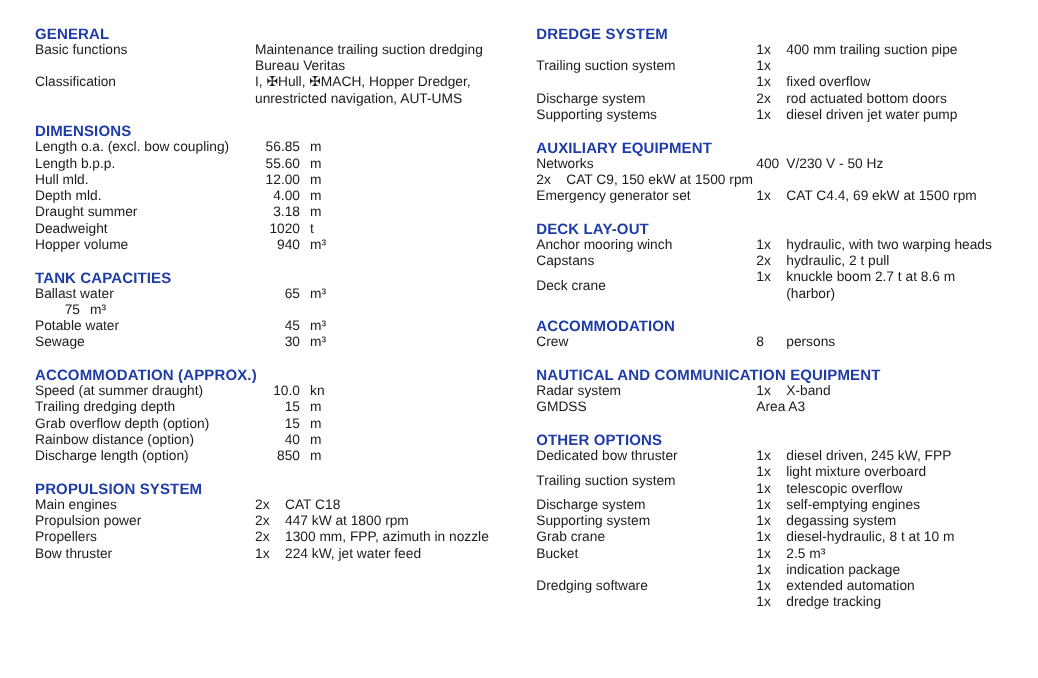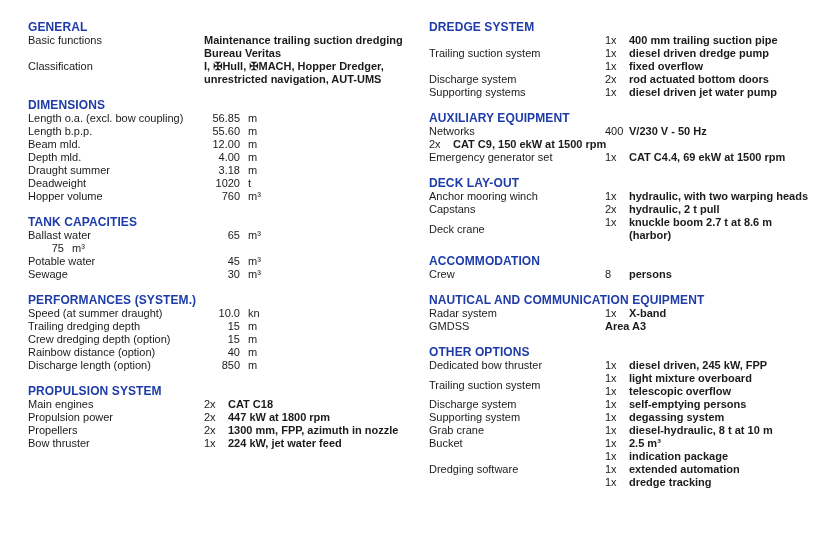--- a/index.html
+++ b/index.html
@@ -24,21 +24,21 @@
     letter-spacing: 0.1px;
     white-space: nowrap;
   }
   .row { display: flex; align-items: center; line-height: 13px; }
   .label { flex: 0 0 176px; white-space: nowrap; }
   .lines { flex: 1 1 auto; min-width: 0; }
   .line { display: flex; line-height: 13px; white-space: nowrap; }
   .qty { flex: 0 0 24px; }
   .num { flex: 0 0 36px; text-align: right; }
   .unit { margin-left: 8px; }
-  .val { flex: 1 1 auto; font-weight: bold; }
+  .val { flex: 1 1 auto; }
 </style>
 </head>
 <body style="--heading: #1e3ca8; color: rgb(27, 27, 27); background: rgb(255, 255, 255);">
 
 <div class="col col-left">
     <div class="section">
       <div class="sec-title">GENERAL</div>
       <div class="row">
         <span class="label">Basic functions</span>
         <span class="lines">
@@ -76,21 +76,21 @@
       <div class="row">
         <span class="label">Length b.p.p.</span>
         <span class="lines">
           <span class="line">
             <span class="num">55.60</span>
             <span class="unit">m</span>
           </span>
         </span>
       </div>
       <div class="row">
-        <span class="label">Beam mld.</span>
+        <span class="label">Hull mld.</span>
         <span class="lines">
           <span class="line">
             <span class="num">12.00</span>
             <span class="unit">m</span>
           </span>
         </span>
       </div>
       <div class="row">
         <span class="label">Depth mld.</span>
         <span class="lines">
@@ -115,21 +115,21 @@
           <span class="line">
             <span class="num">1020</span>
             <span class="unit">t</span>
           </span>
         </span>
       </div>
       <div class="row">
         <span class="label">Hopper volume</span>
         <span class="lines">
           <span class="line">
-            <span class="num">760</span>
+            <span class="num">940</span>
             <span class="unit">m³</span>
           </span>
         </span>
       </div>
     </div>
     <div class="section">
       <div class="sec-title">TANK CAPACITIES</div>
       <div class="row">
         <span class="label">Ballast water</span>
         <span class="lines">
@@ -160,41 +160,41 @@
         <span class="label">Sewage</span>
         <span class="lines">
           <span class="line">
             <span class="num">30</span>
             <span class="unit">m³</span>
           </span>
         </span>
       </div>
     </div>
     <div class="section">
-      <div class="sec-title">PERFORMANCES (SYSTEM.)</div>
+      <div class="sec-title">ACCOMMODATION (APPROX.)</div>
       <div class="row">
         <span class="label">Speed (at summer draught)</span>
         <span class="lines">
           <span class="line">
             <span class="num">10.0</span>
             <span class="unit">kn</span>
           </span>
         </span>
       </div>
       <div class="row">
         <span class="label">Trailing dredging depth</span>
         <span class="lines">
           <span class="line">
             <span class="num">15</span>
             <span class="unit">m</span>
           </span>
         </span>
       </div>
       <div class="row">
-        <span class="label">Crew dredging depth (option)</span>
+        <span class="label">Grab overflow depth (option)</span>
         <span class="lines">
           <span class="line">
             <span class="num">15</span>
             <span class="unit">m</span>
           </span>
         </span>
       </div>
       <div class="row">
         <span class="label">Rainbow distance (option)</span>
         <span class="lines">
@@ -259,21 +259,20 @@
       <div class="sec-title">DREDGE SYSTEM</div>
       <div class="row">
         <span class="label">Trailing suction system</span>
         <span class="lines">
           <span class="line">
             <span class="qty">1x</span>
             <span class="val">400 mm trailing suction pipe</span>
           </span>
           <span class="line">
             <span class="qty">1x</span>
-            <span class="val">diesel driven dredge pump</span>
           </span>
           <span class="line">
             <span class="qty">1x</span>
             <span class="val">fixed overflow</span>
           </span>
         </span>
       </div>
       <div class="row">
         <span class="label">Discharge system</span>
         <span class="lines">
@@ -410,21 +409,21 @@
             <span class="qty">1x</span>
             <span class="val">telescopic overflow</span>
           </span>
         </span>
       </div>
       <div class="row">
         <span class="label">Discharge system</span>
         <span class="lines">
           <span class="line">
             <span class="qty">1x</span>
-            <span class="val">self-emptying persons</span>
+            <span class="val">self-emptying engines</span>
           </span>
         </span>
       </div>
       <div class="row">
         <span class="label">Supporting system</span>
         <span class="lines">
           <span class="line">
             <span class="qty">1x</span>
             <span class="val">degassing system</span>
           </span>

